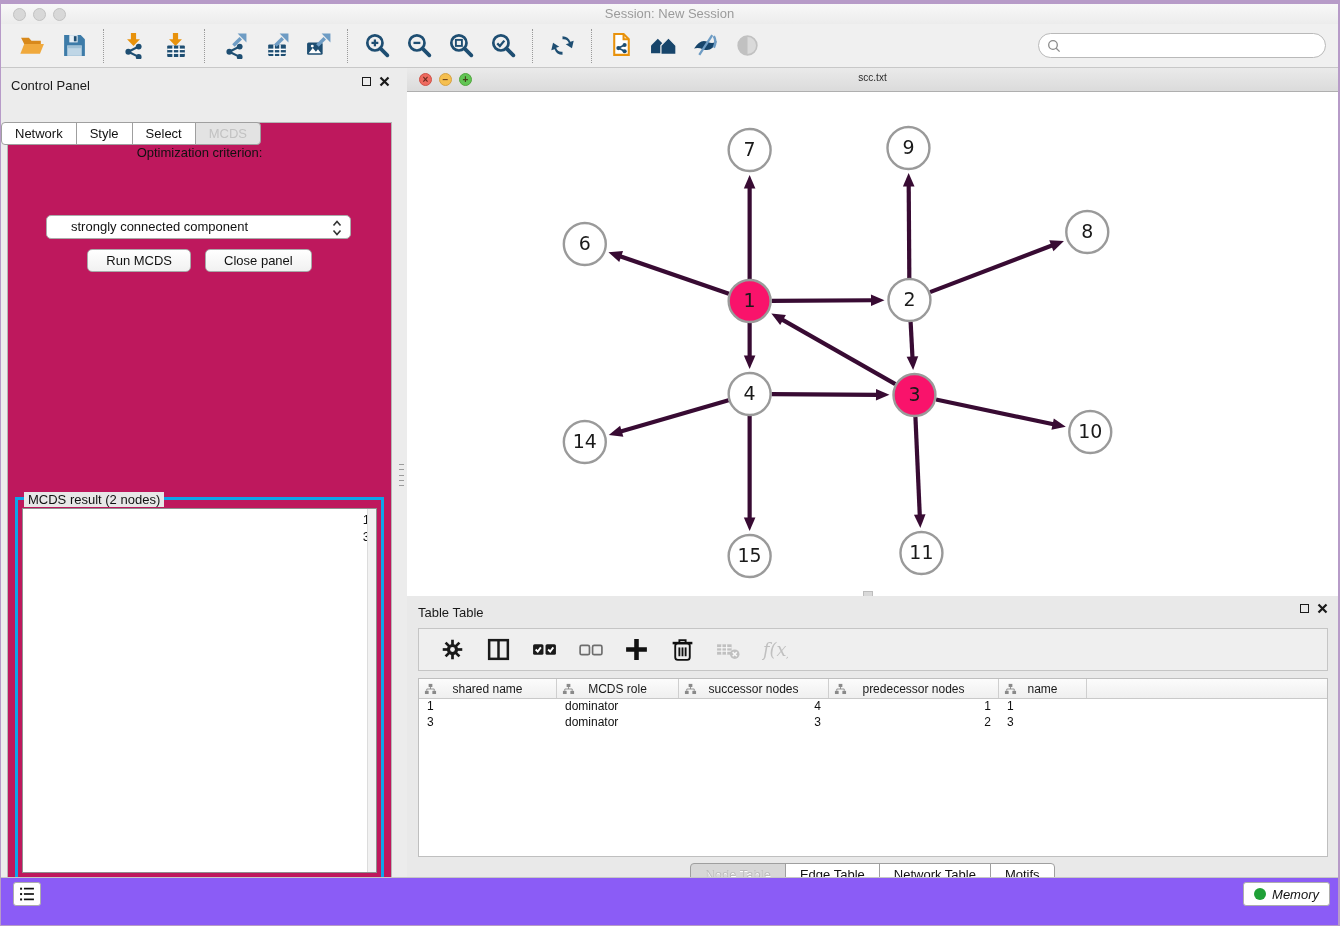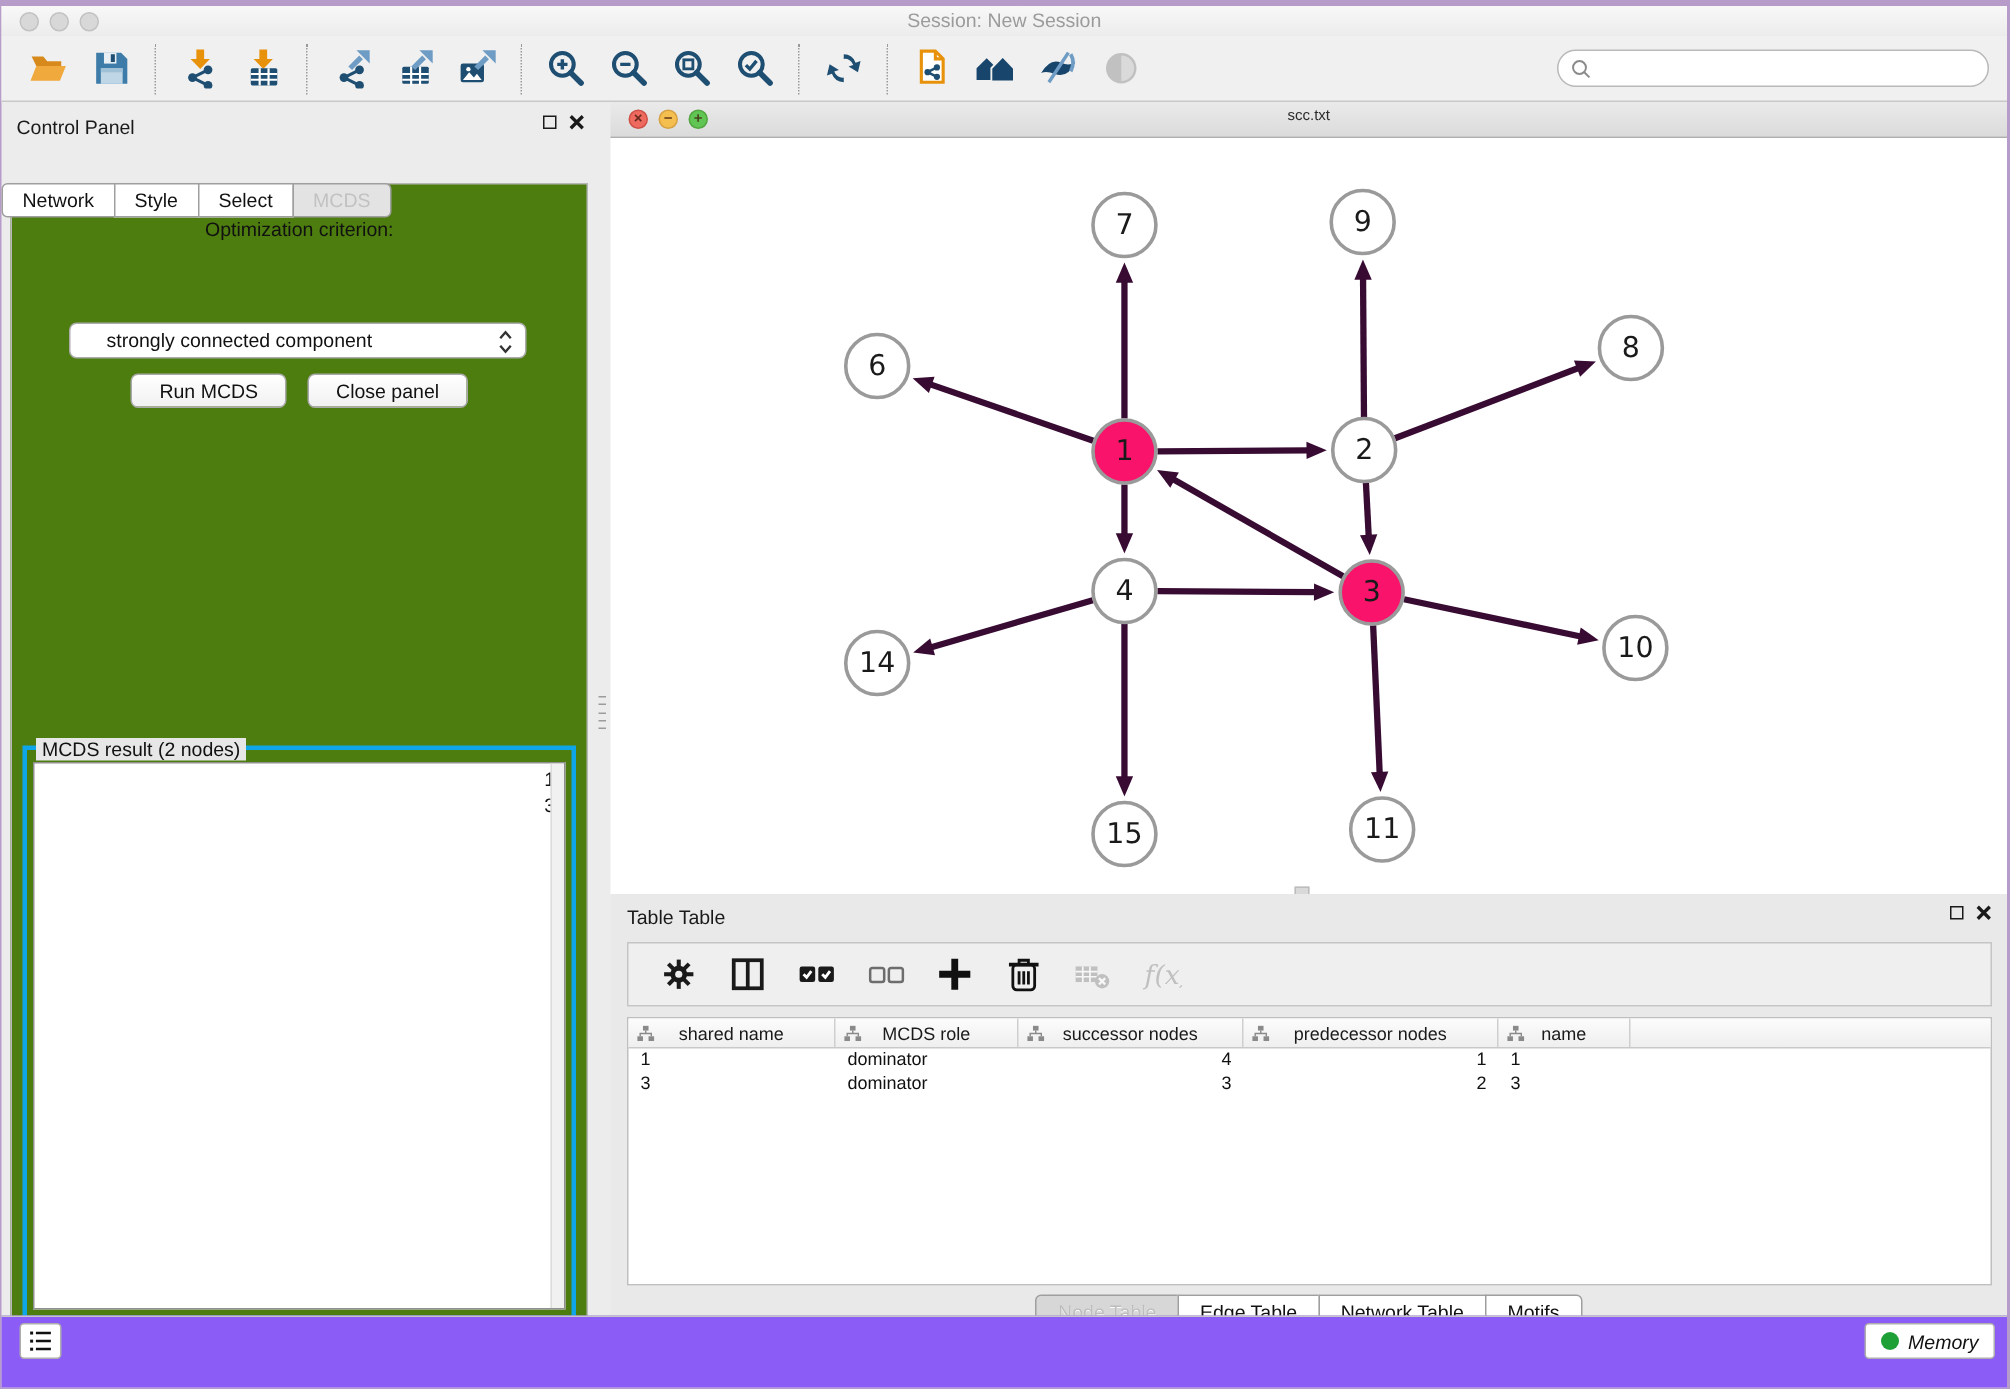--- a/index.html
+++ b/index.html
@@ -30,21 +30,21 @@
   .float-ico { width:9px; height:9px; border:1.6px solid #1A1A1A; display:inline-block; }
 
   
   .control-panel { position:absolute; left:0; top:64px; width:397px; height:824px;text-decoration:underline; }
   .cp-header { position:absolute; left:10px; top:8px; }
   .cp-tabs { position:absolute; left:0; right:0; top:21px; display:flex; justify-content:flex-start; z-index:2;margin-top:33px; }
   .tab { font-size:13px; padding:3px 13px; background:#fff; border:1px solid #9F9F9F; margin-left:-1px; color:#111; }
   .tab:first-child { border-top-left-radius:4px; border-bottom-left-radius:4px; margin-left:0; }
   .tab:last-child { border-top-right-radius:4px; border-bottom-right-radius:4px; }
   .tab.ghost { background:#E3E3E3; color:#C2C2C2; }
-  .cp-content { position:absolute; left:6px; right:6px; top:54px; bottom:8px; background:#4d7c0f; border:1px solid #B6B6B6; }
+  .cp-content { position:absolute; left:6px; right:6px; top:54px; bottom:8px; background:#be185d; border:1px solid #B6B6B6; }
   .opt-label { text-align:center; font-size:13px; margin-top:22px; color:#111; }
   .dropdown { position:absolute; left:38px; right:40px; top:92px; height:24px; background:#fff; border:1px solid #ABABAB; border-radius:5px; font-size:13px; line-height:22px; padding-left:24px; color:#111; }
   .dd-steppers { position:absolute; right:8px; top:3px; }
   .btn-row { position:absolute; top:126px; left:0; right:0; display:flex; justify-content:center; gap:14px; }
   .btn { font-size:13px; height:23px; padding:0 18px; background:linear-gradient(#FFFFFF,#F1F1F1); border:1px solid #A9A9A9; border-radius:5px; color:#111; line-height:21px; }
   .result-box { position:absolute; left:7px; right:7px; top:374px; bottom:3px; border:3px solid #0ea5e9;text-align:right; }
   .result-legend { position:absolute; left:6px; top:-8px; background:#E7E7E7; padding:0 4px; font-size:13px; color:#111; }
   .result-inner { position:absolute; left:4px; right:4px; top:8px; bottom:4px; background:#fff; border:1px solid #8F8F8F; overflow:hidden; }
   .result-lines { padding:2px 6px; font-size:13px; color:#111; line-height:17px; }
   .result-scroll { position:absolute; right:0; top:0; bottom:0; width:9px; background:#F1F1F1; border-left:1px solid #DCDCDC; }

